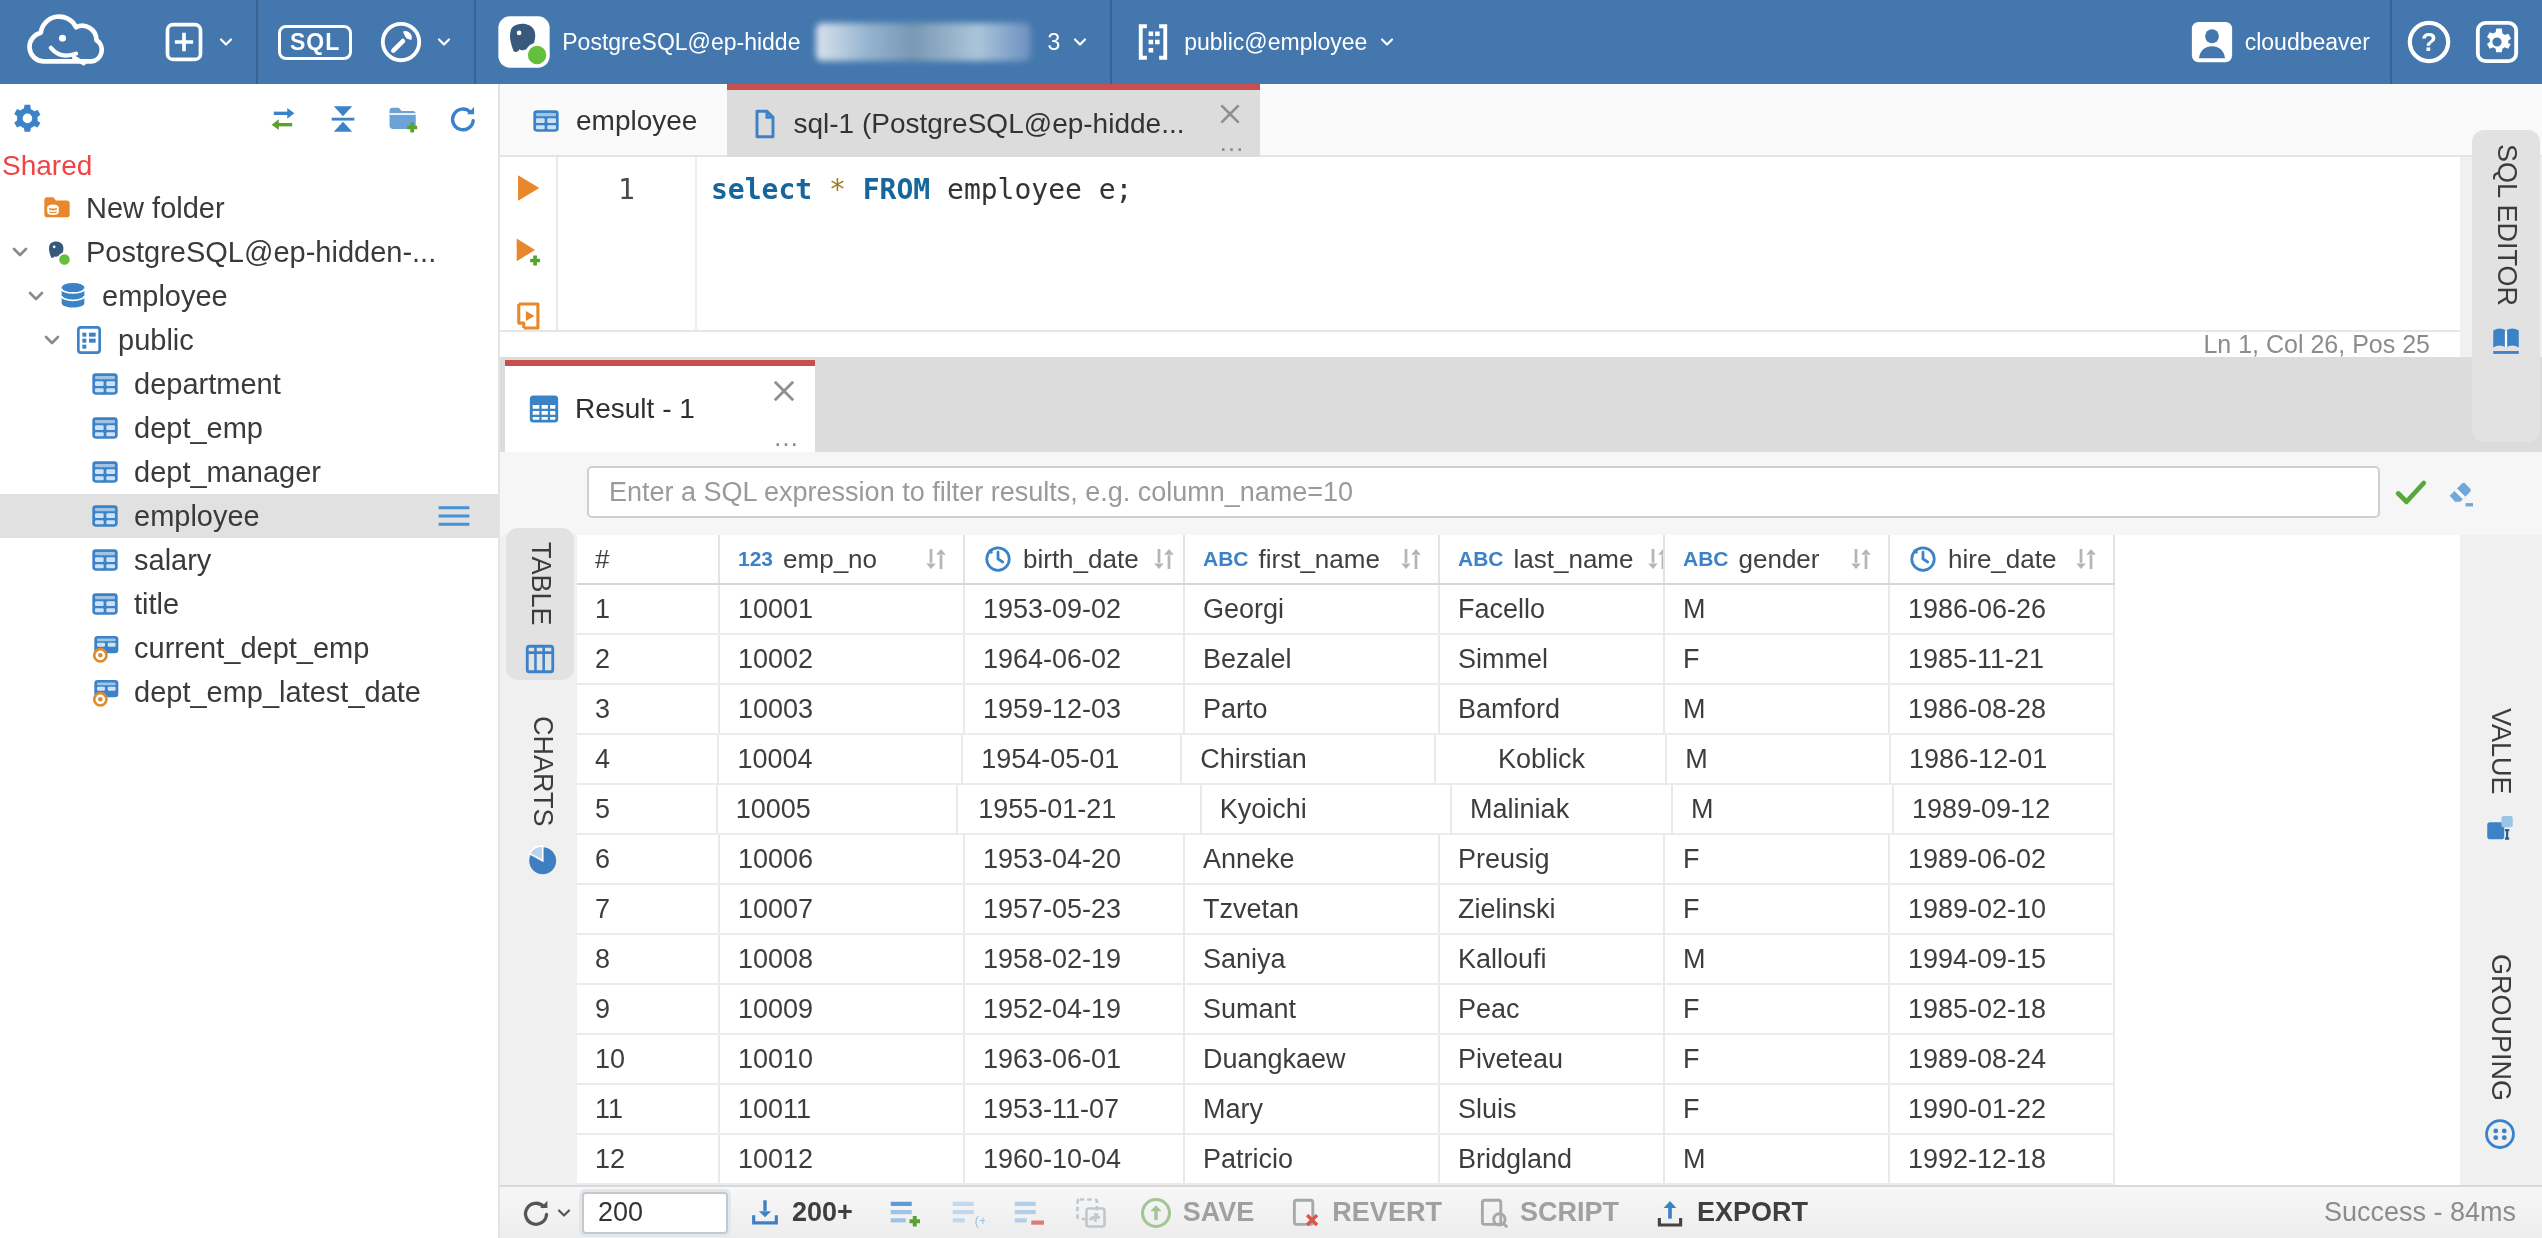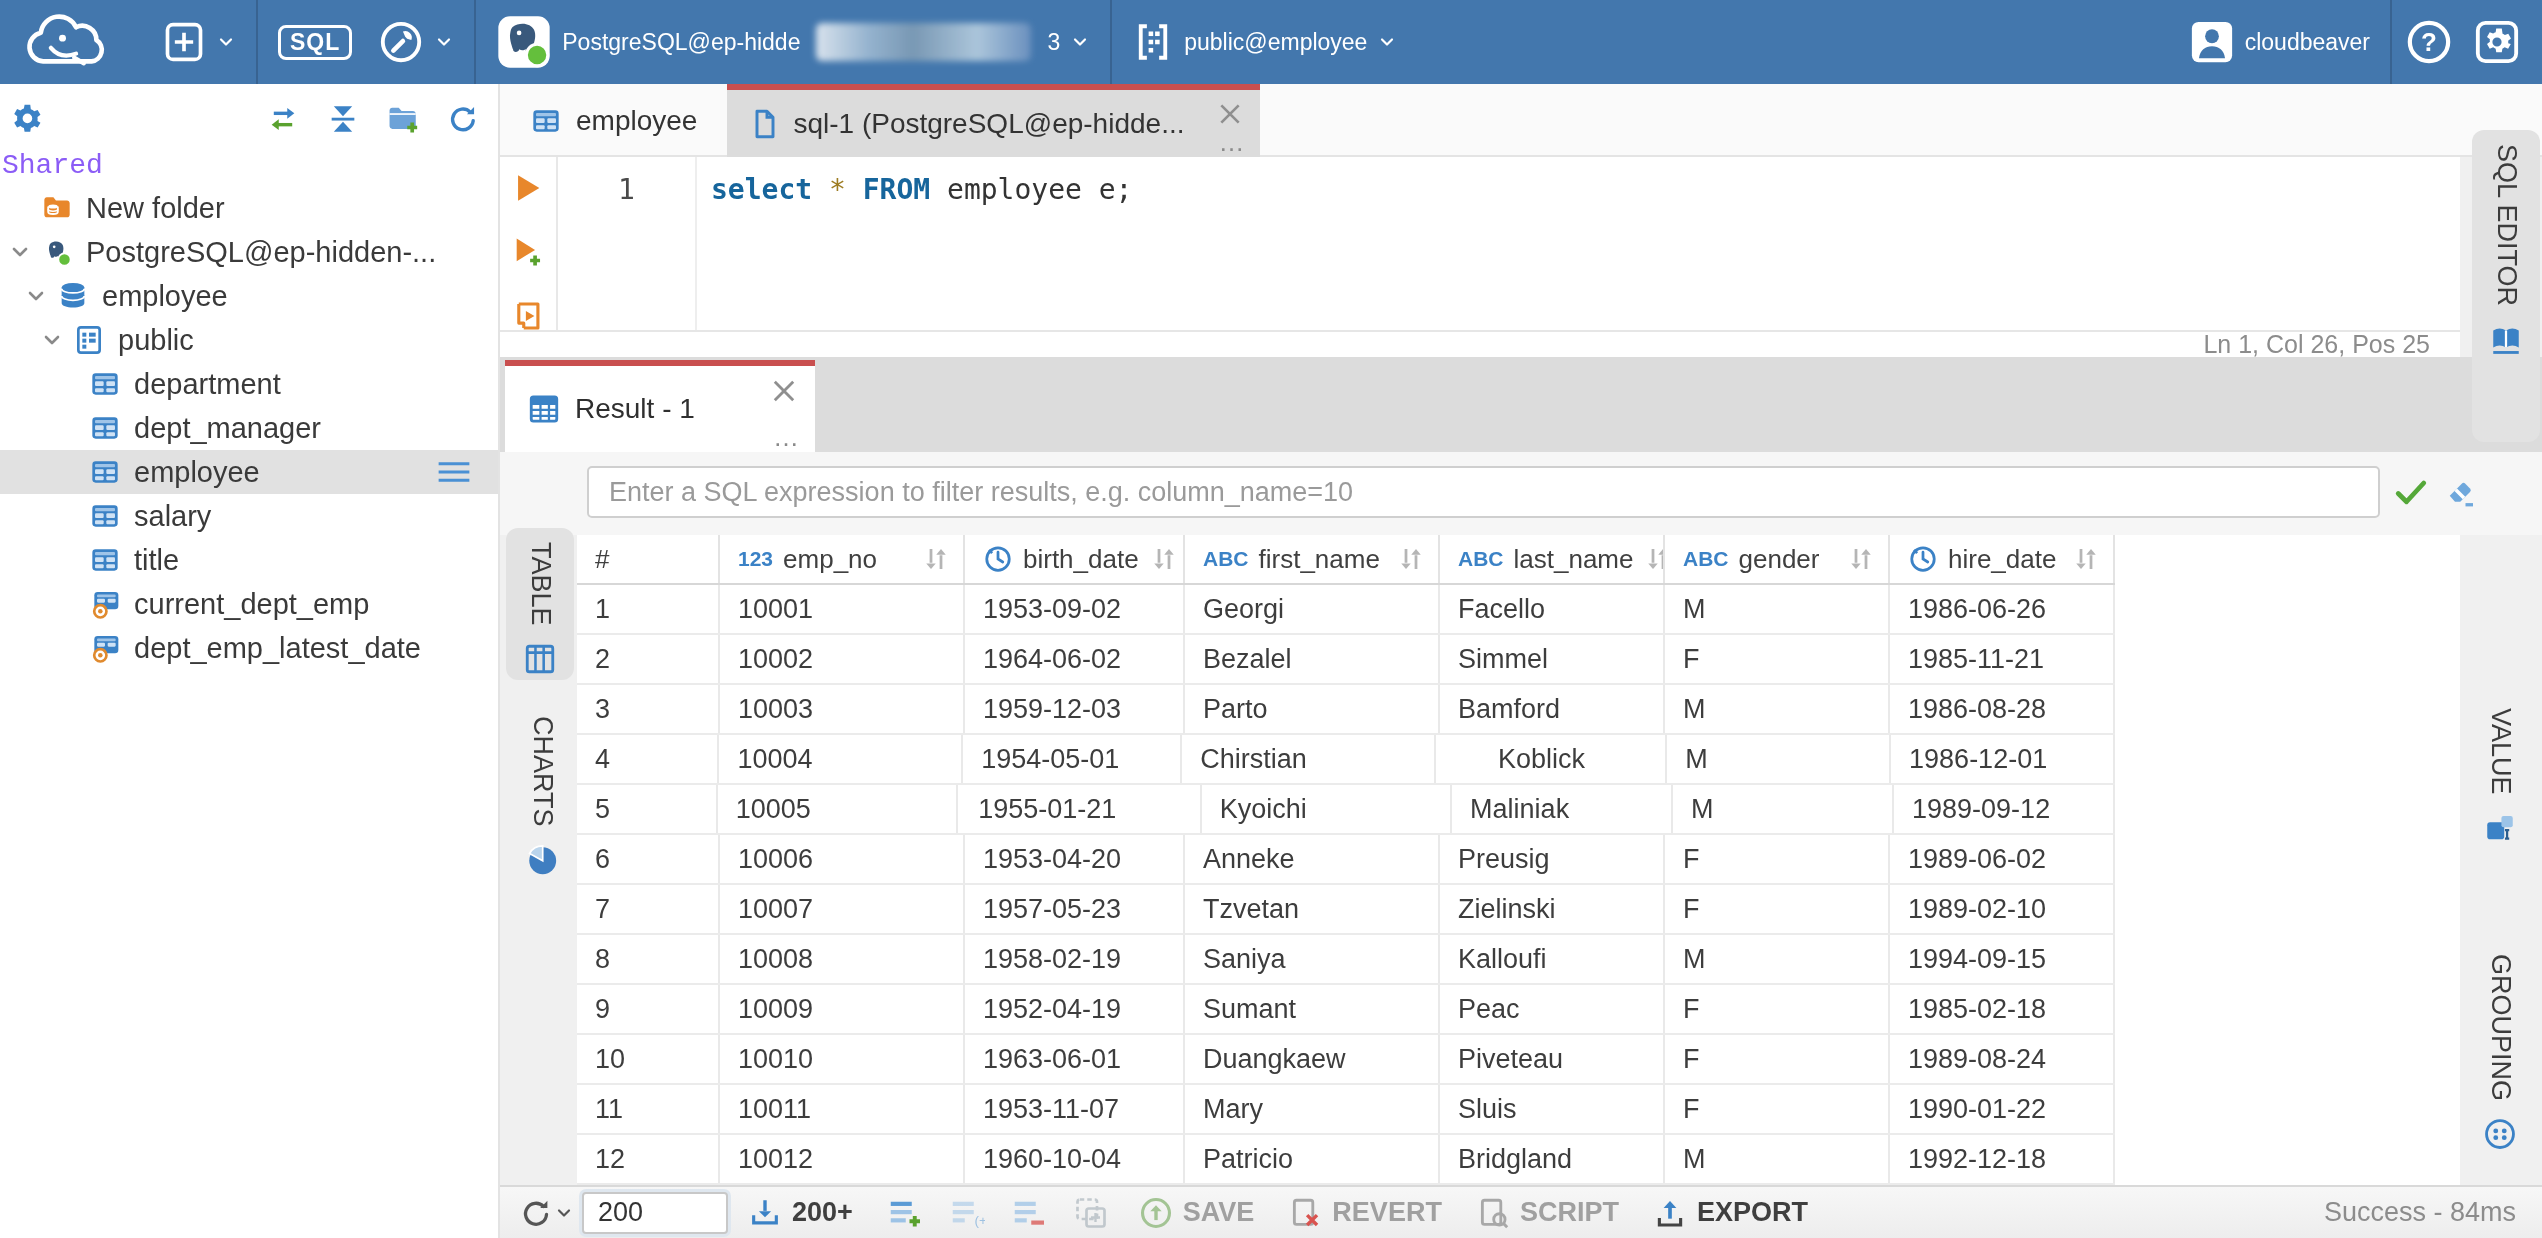--- a/index.html
+++ b/index.html
@@ -22,21 +22,21 @@
            filter:blur(3px);opacity:.9;}
   .tb-right{margin-left:auto;display:flex;align-items:center;height:64px;}
 
   
   .sidebar{position:absolute;left:0;top:84px;width:500px;height:1154px;background:#fff;
            border-right:2px solid #e3e3e3;box-sizing:border-box;}
   .sb-head{position:absolute;left:0;top:14px;width:100%;height:44px;}
   .sb-gear{position:absolute;left:10px;top:4px;width:34px;height:34px;}
   .sb-tools{position:absolute;right:18px;top:4px;display:flex;gap:26px;}
   .sb-tools .ic{width:34px;height:34px;}
-  .sb-section{position:absolute;left:2px;top:66px;font-size:28px;color:#8b5cf6;font-family:Liberation Mono, monospace;}
+  .sb-section{position:absolute;left:2px;top:66px;font-size:28px;color:#ef4444;}
   .tree{position:absolute;left:0;top:102px;width:100%;}
   .tree-row{position:relative;height:44px;display:flex;align-items:center;font-size:29px;
             color:#3a3a3a;cursor:pointer;white-space:nowrap;}
   .tree-row.selected{background:#e1e1e1;}
   .tr-chev{width:24px;height:24px;color:#8a8a8a;flex:none;}
   .tr-icon{width:32px;height:32px;margin-right:13px;flex:none;}
   .tr-menu{position:absolute;right:26px;top:9px;width:36px;height:26px;}
 
   
   .main{position:absolute;left:500px;top:84px;width:2042px;height:1154px;background:#fafafa;}
@@ -354,20 +354,34 @@
             <svg viewBox="0 0 24 24">
               <rect x="2.5" y="4" width="19" height="16" rx="2.5" fill="#3b82c6"></rect>
               <rect x="4.5" y="10" width="6.5" height="3.5" rx="0.8" fill="#cfe2f5"></rect>
               <rect x="13" y="10" width="6.5" height="3.5" rx="0.8" fill="#cfe2f5"></rect>
               <rect x="4.5" y="15.2" width="6.5" height="3" rx="0.8" fill="#cfe2f5"></rect>
               <rect x="13" y="15.2" width="6.5" height="3" rx="0.8" fill="#cfe2f5"></rect>
               <rect x="4.5" y="6" width="15" height="2.4" rx="0.8" fill="#9fc4e8"></rect>
             </svg>
           </span>
           <span>department</span>
+        </div>
+        <div class="tree-row" style="padding-left: 56px;">
+          <span style="width: 24px; flex: 0 0 auto;"></span>
+          <span class="ic tr-icon" style="margin-left: 9px;">
+            <svg viewBox="0 0 24 24">
+              <rect x="2.5" y="4" width="19" height="16" rx="2.5" fill="#3b82c6"></rect>
+              <rect x="4.5" y="10" width="6.5" height="3.5" rx="0.8" fill="#cfe2f5"></rect>
+              <rect x="13" y="10" width="6.5" height="3.5" rx="0.8" fill="#cfe2f5"></rect>
+              <rect x="4.5" y="15.2" width="6.5" height="3" rx="0.8" fill="#cfe2f5"></rect>
+              <rect x="13" y="15.2" width="6.5" height="3" rx="0.8" fill="#cfe2f5"></rect>
+              <rect x="4.5" y="6" width="15" height="2.4" rx="0.8" fill="#9fc4e8"></rect>
+            </svg>
+          </span>
+          <span>dept_emp</span>
         </div>
         <div class="tree-row" style="padding-left: 56px;">
           <span style="width: 24px; flex: 0 0 auto;"></span>
           <span class="ic tr-icon" style="margin-left: 9px;">
             <svg viewBox="0 0 24 24">
               <rect x="2.5" y="4" width="19" height="16" rx="2.5" fill="#3b82c6"></rect>
               <rect x="4.5" y="10" width="6.5" height="3.5" rx="0.8" fill="#cfe2f5"></rect>
               <rect x="13" y="10" width="6.5" height="3.5" rx="0.8" fill="#cfe2f5"></rect>
               <rect x="4.5" y="15.2" width="6.5" height="3" rx="0.8" fill="#cfe2f5"></rect>
               <rect x="13" y="15.2" width="6.5" height="3" rx="0.8" fill="#cfe2f5"></rect>

